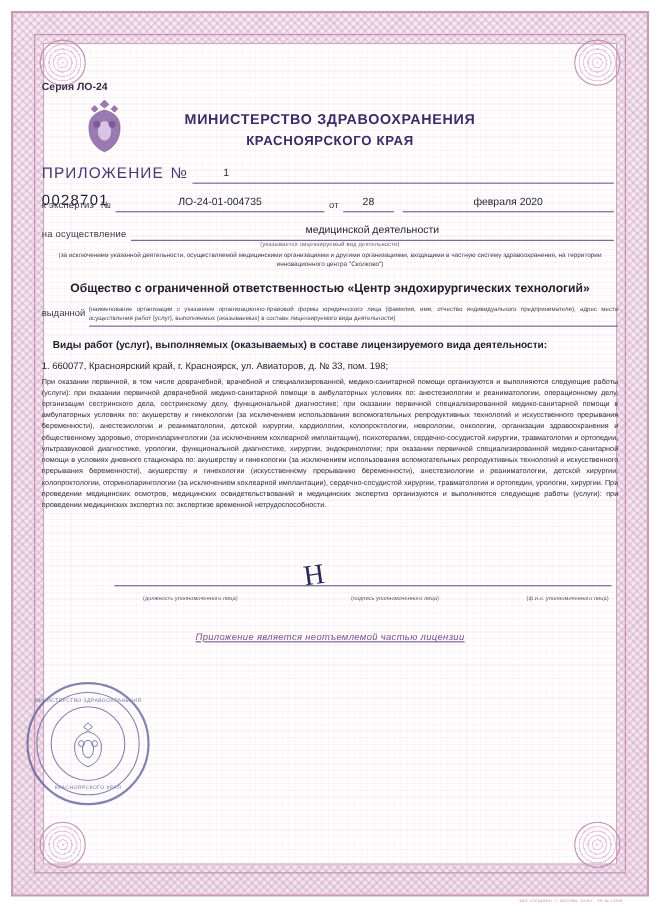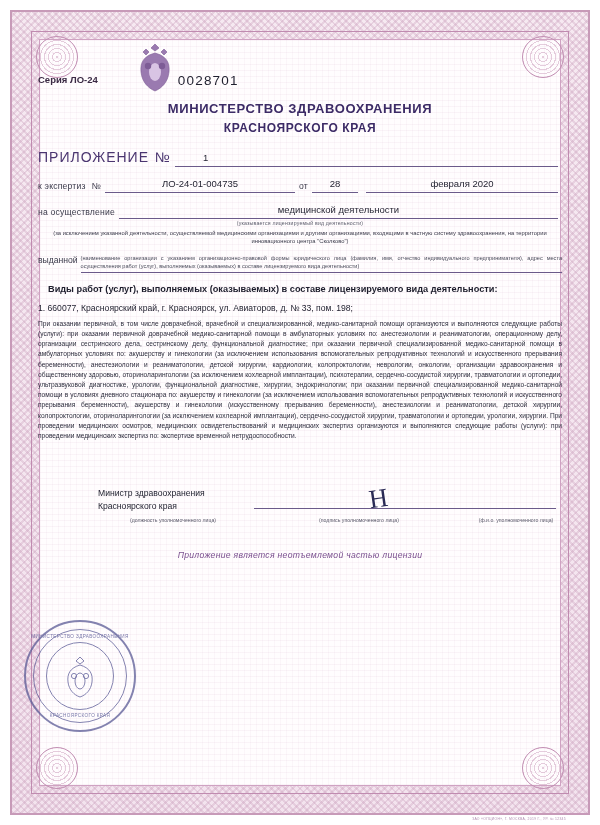--- a/index.html
+++ b/index.html
@@ -73,20 +73,21 @@
     position: absolute;
     left: 38px; top: 40px; right: 38px; bottom: 40px;
     font-size: 9px;
     line-height: 1.35;
   }
 
   .top-row {
     display: flex;
     align-items: flex-start;
     height: 58px;
+    flex-direction: column;
   }
   .series {
     font-size: 9.5px;
     font-weight: bold;
     color: #3a2a44;
     padding-top: 34px;
     white-space: nowrap;
   }
   .emblem {
     width: 46px;
@@ -302,20 +303,21 @@
   .stamp .arc.top { top: 12px; }
   .stamp .arc.bottom { bottom: 12px; }
 
   .footer-note {
     text-align: center;
     font-size: 8.6px;
     color: #7a4f8f;
     font-style: italic;
     margin-top: 26px;
     letter-spacing: 0.3px;
+    text-decoration: underline;
   }
   .micro-text {
     position: absolute;
     right: 34px;
     bottom: 4px;
     font-size: 3.4px;
     color: #b08cb0;
     letter-spacing: 0.3px;
   }
 </style>
@@ -389,34 +391,34 @@
 
     <div class="field-row">
       <span class="field-label small">на осуществление</span>
       <span class="rule">
         <span class="val">медицинской деятельности</span>
       </span>
     </div>
     <div class="caption">(указывается лицензируемый вид деятельности)</div>
     <div class="caption-block">(за исключением указанной деятельности, осуществляемой медицинскими организациями и другими организациями, входящими в частную систему здравоохранения, на территории инновационного центра "Сколково")</div>
 
+    <div class="org-name">Общество с ограниченной ответственностью «Центр эндохирургических технологий»</div>
 
     <div class="issued-row">
       <span class="issued-label">выданной</span>
       <span class="issued-note">(наименование организации с указанием организационно-правовой формы юридического лица (фамилия, имя, отчество индивидуального предпринимателя), адрес места осуществления работ (услуг), выполняемых (оказываемых) в составе лицензируемого вида деятельности)</span>
     </div>
 
     <div class="works-title">Виды работ (услуг), выполняемых (оказываемых) в составе лицензируемого вида деятельности:</div>
 
     <div class="address">1. 660077, Красноярский край, г. Красноярск, ул. Авиаторов, д. № 33, пом. 198;</div>
 
     <div class="body-text">При оказании первичной, в том числе доврачебной, врачебной и специализированной, медико-санитарной помощи организуются и выполняются следующие работы (услуги): при оказании первичной доврачебной медико-санитарной помощи в амбулаторных условиях по: анестезиологии и реаниматологии, операционному делу, организации сестринского дела, сестринскому делу, функциональной диагностике; при оказании первичной специализированной медико-санитарной помощи в амбулаторных условиях по: акушерству и гинекологии (за исключением использования вспомогательных репродуктивных технологий и искусственного прерывания беременности), анестезиологии и реаниматологии, детской хирургии, кардиологии, колопроктологии, неврологии, онкологии, организации здравоохранения и общественному здоровью, оториноларингологии (за исключением кохлеарной имплантации), психотерапии, сердечно-сосудистой хирургии, травматологии и ортопедии, ультразвуковой диагностике, урологии, функциональной диагностике, хирургии, эндокринологии; при оказании первичной специализированной медико-санитарной помощи в условиях дневного стационара по: акушерству и гинекологии (за исключением использования вспомогательных репродуктивных технологий и искусственного прерывания беременности), акушерству и гинекологии (искусственному прерыванию беременности), анестезиологии и реаниматологии, детской хирургии, колопроктологии, оториноларингологии (за исключением кохлеарной имплантации), сердечно-сосудистой хирургии, травматологии и ортопедии, урологии, хирургии. При проведении медицинских осмотров, медицинских освидетельствований и медицинских экспертиз организуются и выполняются следующие работы (услуги): при проведении медицинских экспертиз по: экспертизе временной нетрудоспособности.</div>
 
     <div class="sign-block">
-      <div class="sign-title">Министр здравоохранения Красноярского края</div>
       <div class="sign-mid">
         <div class="sign-mark">Н</div>
         <div class="sign-line"></div>
       </div>
     </div>
     <div class="sign-caps">
       <div class="c1">(должность уполномоченного лица)</div>
       <div class="c2">(подпись уполномоченного лица)</div>
       <div class="c3">(ф.и.о. уполномоченного лица)</div>
     </div>

